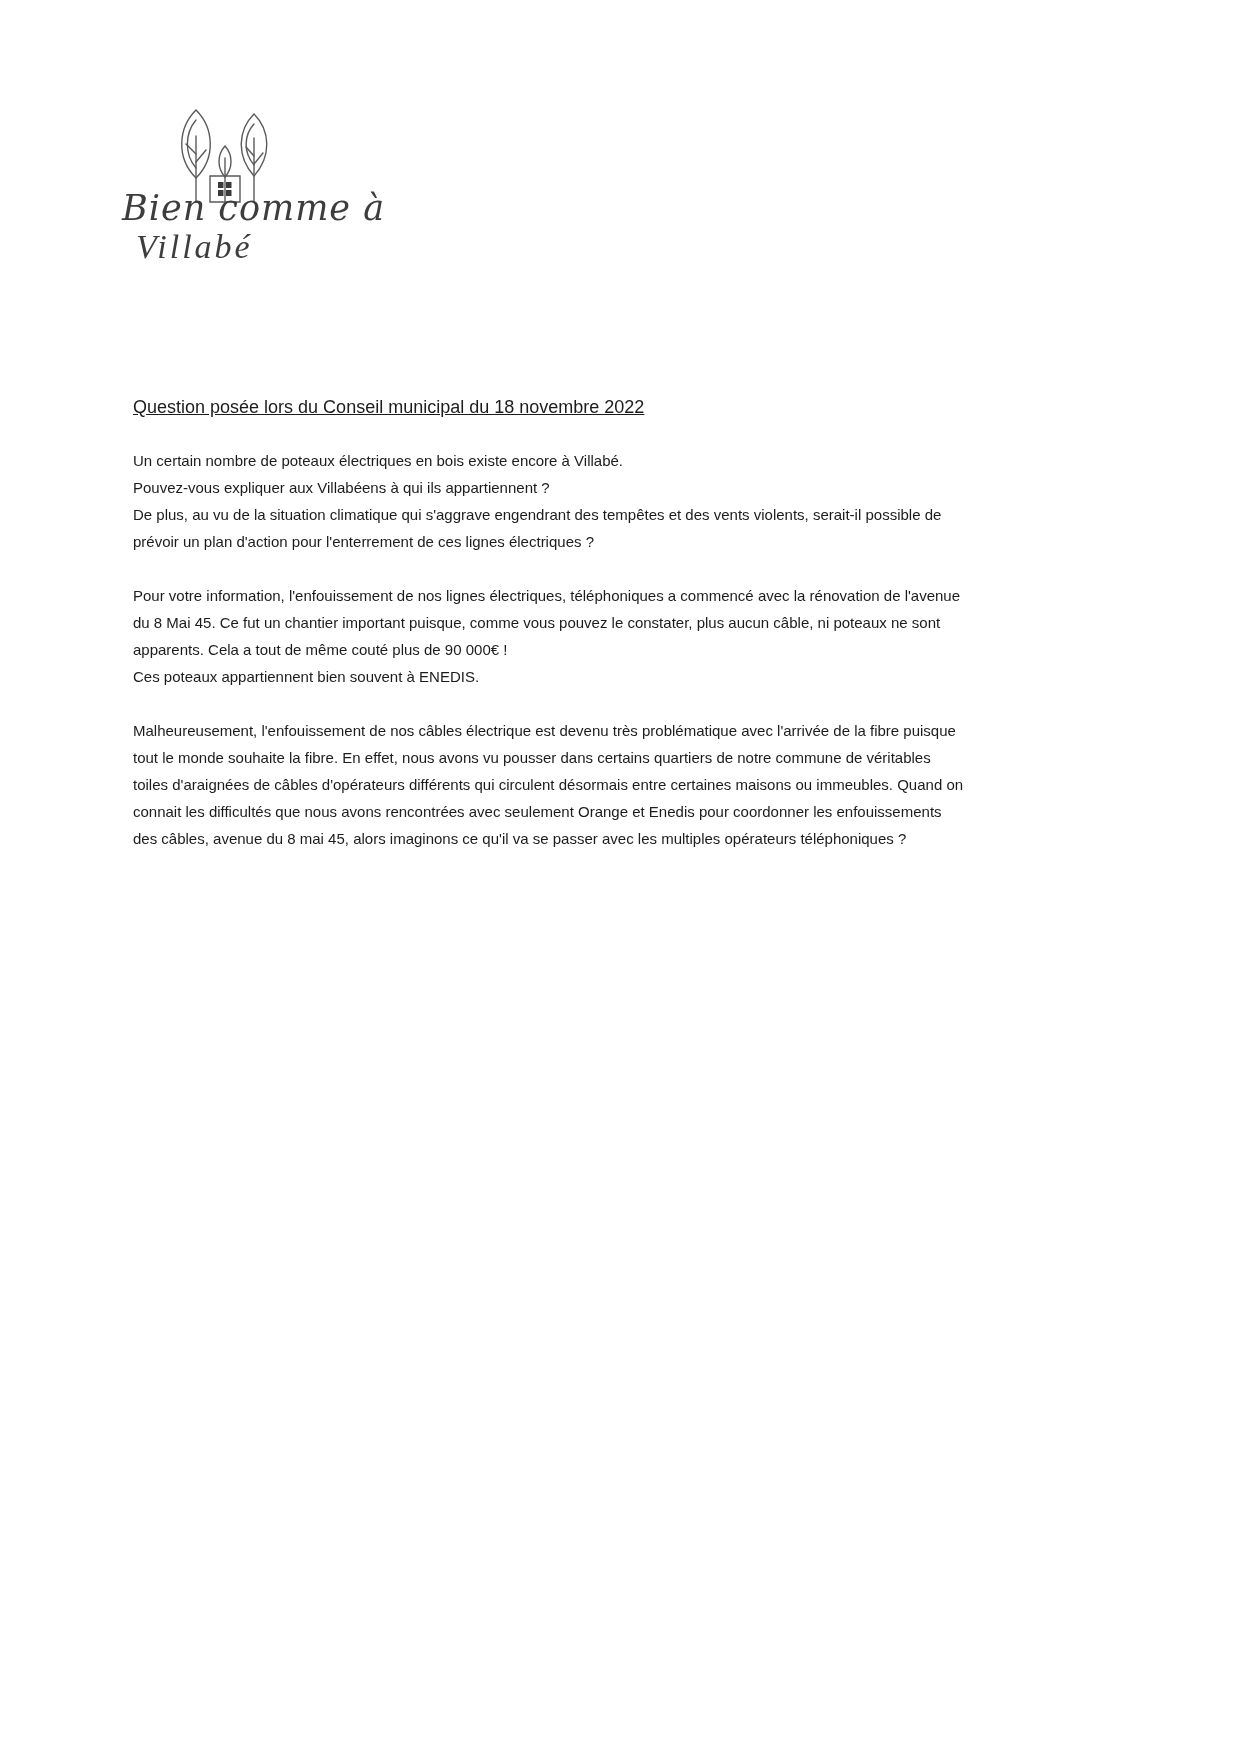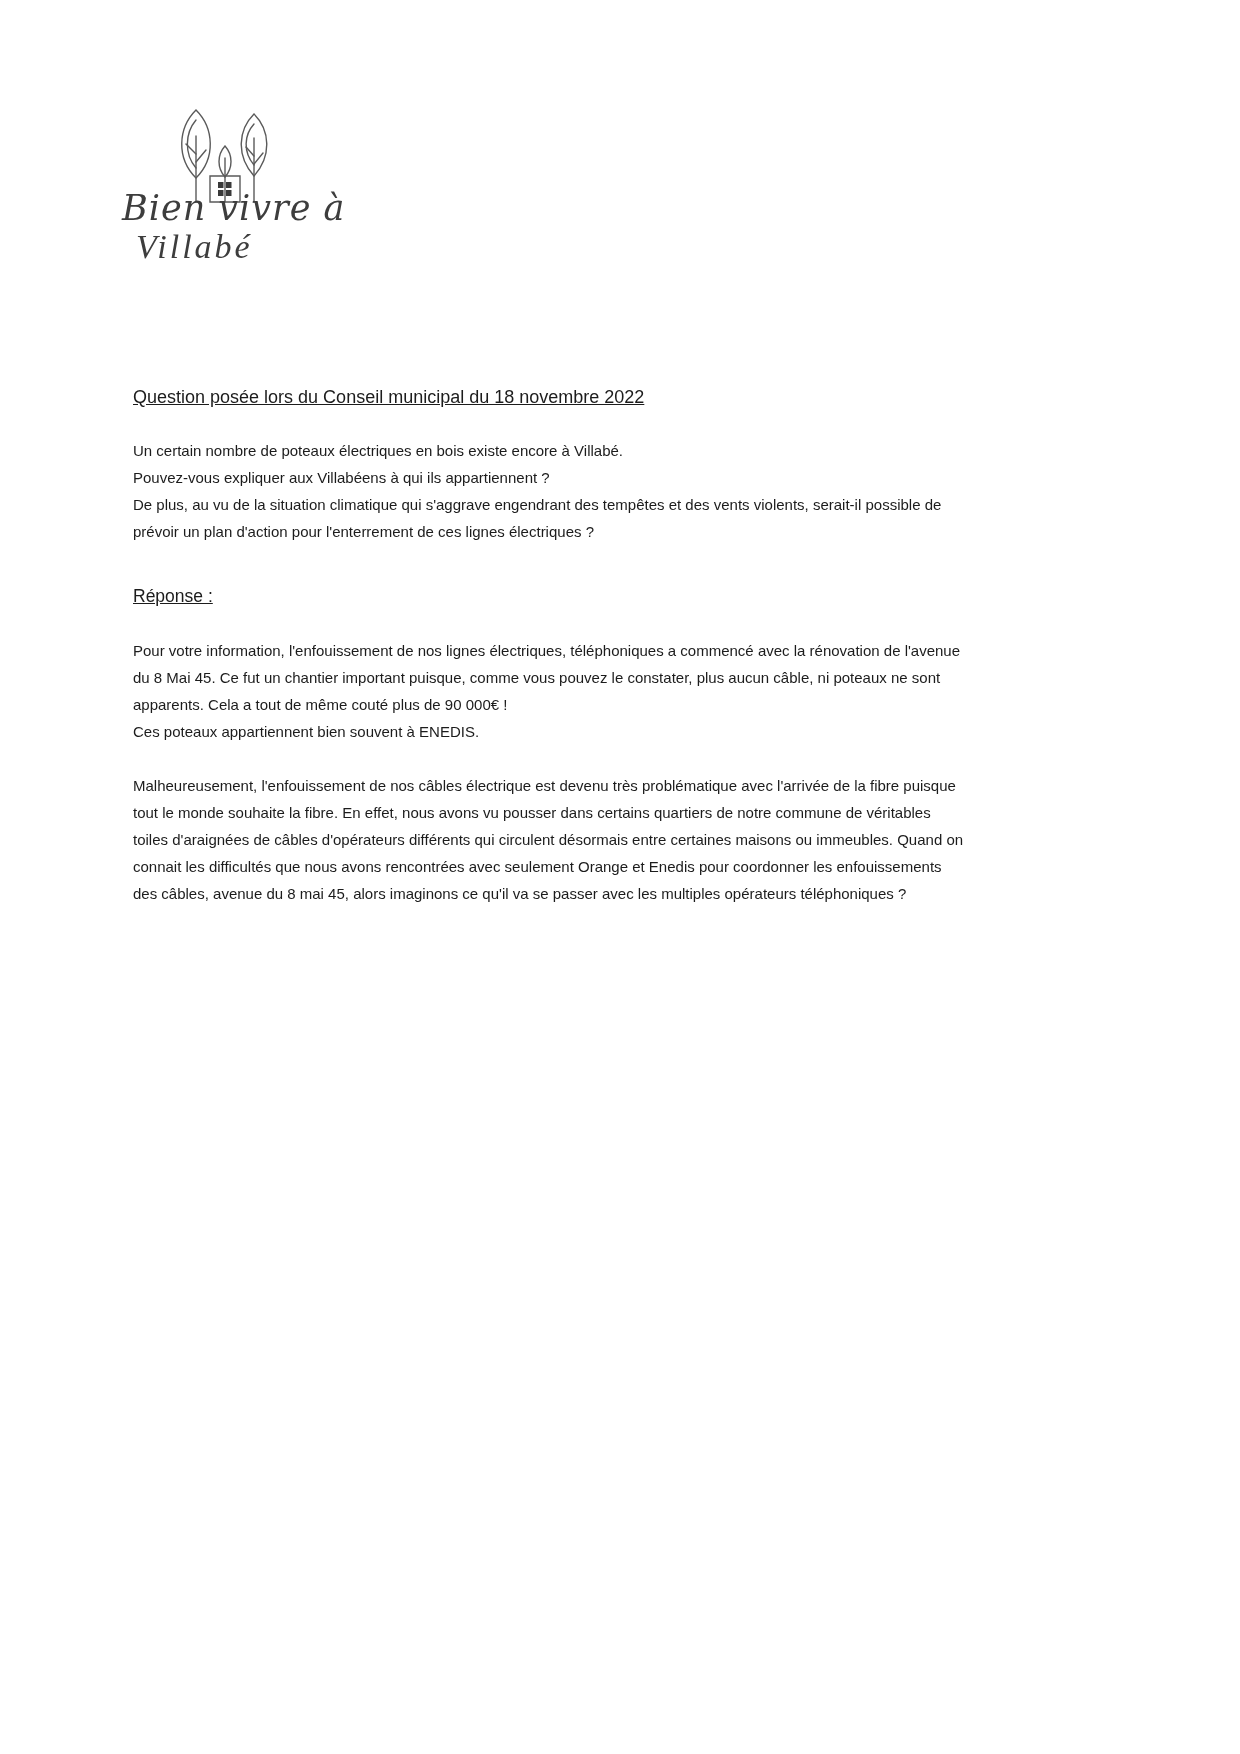--- a/index.html
+++ b/index.html
@@ -52,21 +52,21 @@
     margin-left: 14px;
     margin-top: 2px;
     white-space: nowrap;
     font-style: italic;
   }
 
   
   .content {
     position: absolute;
     left: 133px;
-    top: 384px;
+    top: 394px;
     width: 833px;
   }
   .doc-title {
     font-size: 18px;
     font-weight: normal;
     text-decoration: underline;
     margin: 0 0 26px 0;
     line-height: 27px;
   }
   .para {
@@ -112,31 +112,30 @@
         <path d="M52,70 L82,70 L82,96 L52,96 Z"></path>
       </g>
 
       <g fill="#3a3a3a">
         <rect x="60" y="76" width="5.5" height="6"></rect>
         <rect x="68" y="76" width="5.5" height="6"></rect>
         <rect x="60" y="84" width="5.5" height="6"></rect>
         <rect x="68" y="84" width="5.5" height="6"></rect>
       </g>
     </svg>
-    <div class="logo-script">Bien vivre à</div>
+    <div class="logo-script">Bien comme à</div>
     <div class="logo-name">Villabé</div>
   </div>
 
   <div class="content">
     <h1 class="doc-title">Question posée lors du Conseil municipal du 18 novembre 2022</h1>
 
     <p class="para">Un certain nombre de poteaux électriques en bois existe encore à Villabé.
 Pouvez-vous expliquer aux Villabéens à qui ils appartiennent ?
 De plus, au vu de la situation climatique qui s'aggrave engendrant des tempêtes et des vents violents, serait-il possible de prévoir un plan d'action pour l'enterrement de ces lignes électriques ?</p>
 
-    <h2 class="section-heading">Réponse :</h2>
 
     <p class="para">Pour votre information, l'enfouissement de nos lignes électriques, téléphoniques a commencé avec la rénovation de l'avenue du 8 Mai 45. Ce fut un chantier important puisque, comme vous pouvez le constater, plus aucun câble, ni poteaux ne sont apparents. Cela a tout de même couté plus de 90 000€ !
 Ces poteaux appartiennent bien souvent à ENEDIS.</p>
     <p class="para">Malheureusement, l'enfouissement de nos câbles électrique est devenu très problématique avec l'arrivée de la fibre puisque tout le monde souhaite la fibre. En effet, nous avons vu pousser dans certains quartiers de notre commune de véritables toiles d'araignées de câbles d'opérateurs différents qui circulent désormais entre certaines maisons ou immeubles. Quand on connait les difficultés que nous avons rencontrées avec seulement Orange et Enedis pour coordonner les enfouissements des câbles, avenue du 8 mai 45, alors imaginons ce qu'il va se passer avec les multiples opérateurs téléphoniques ?</p>
   </div>
 
 </div>
 
 </body></html>

